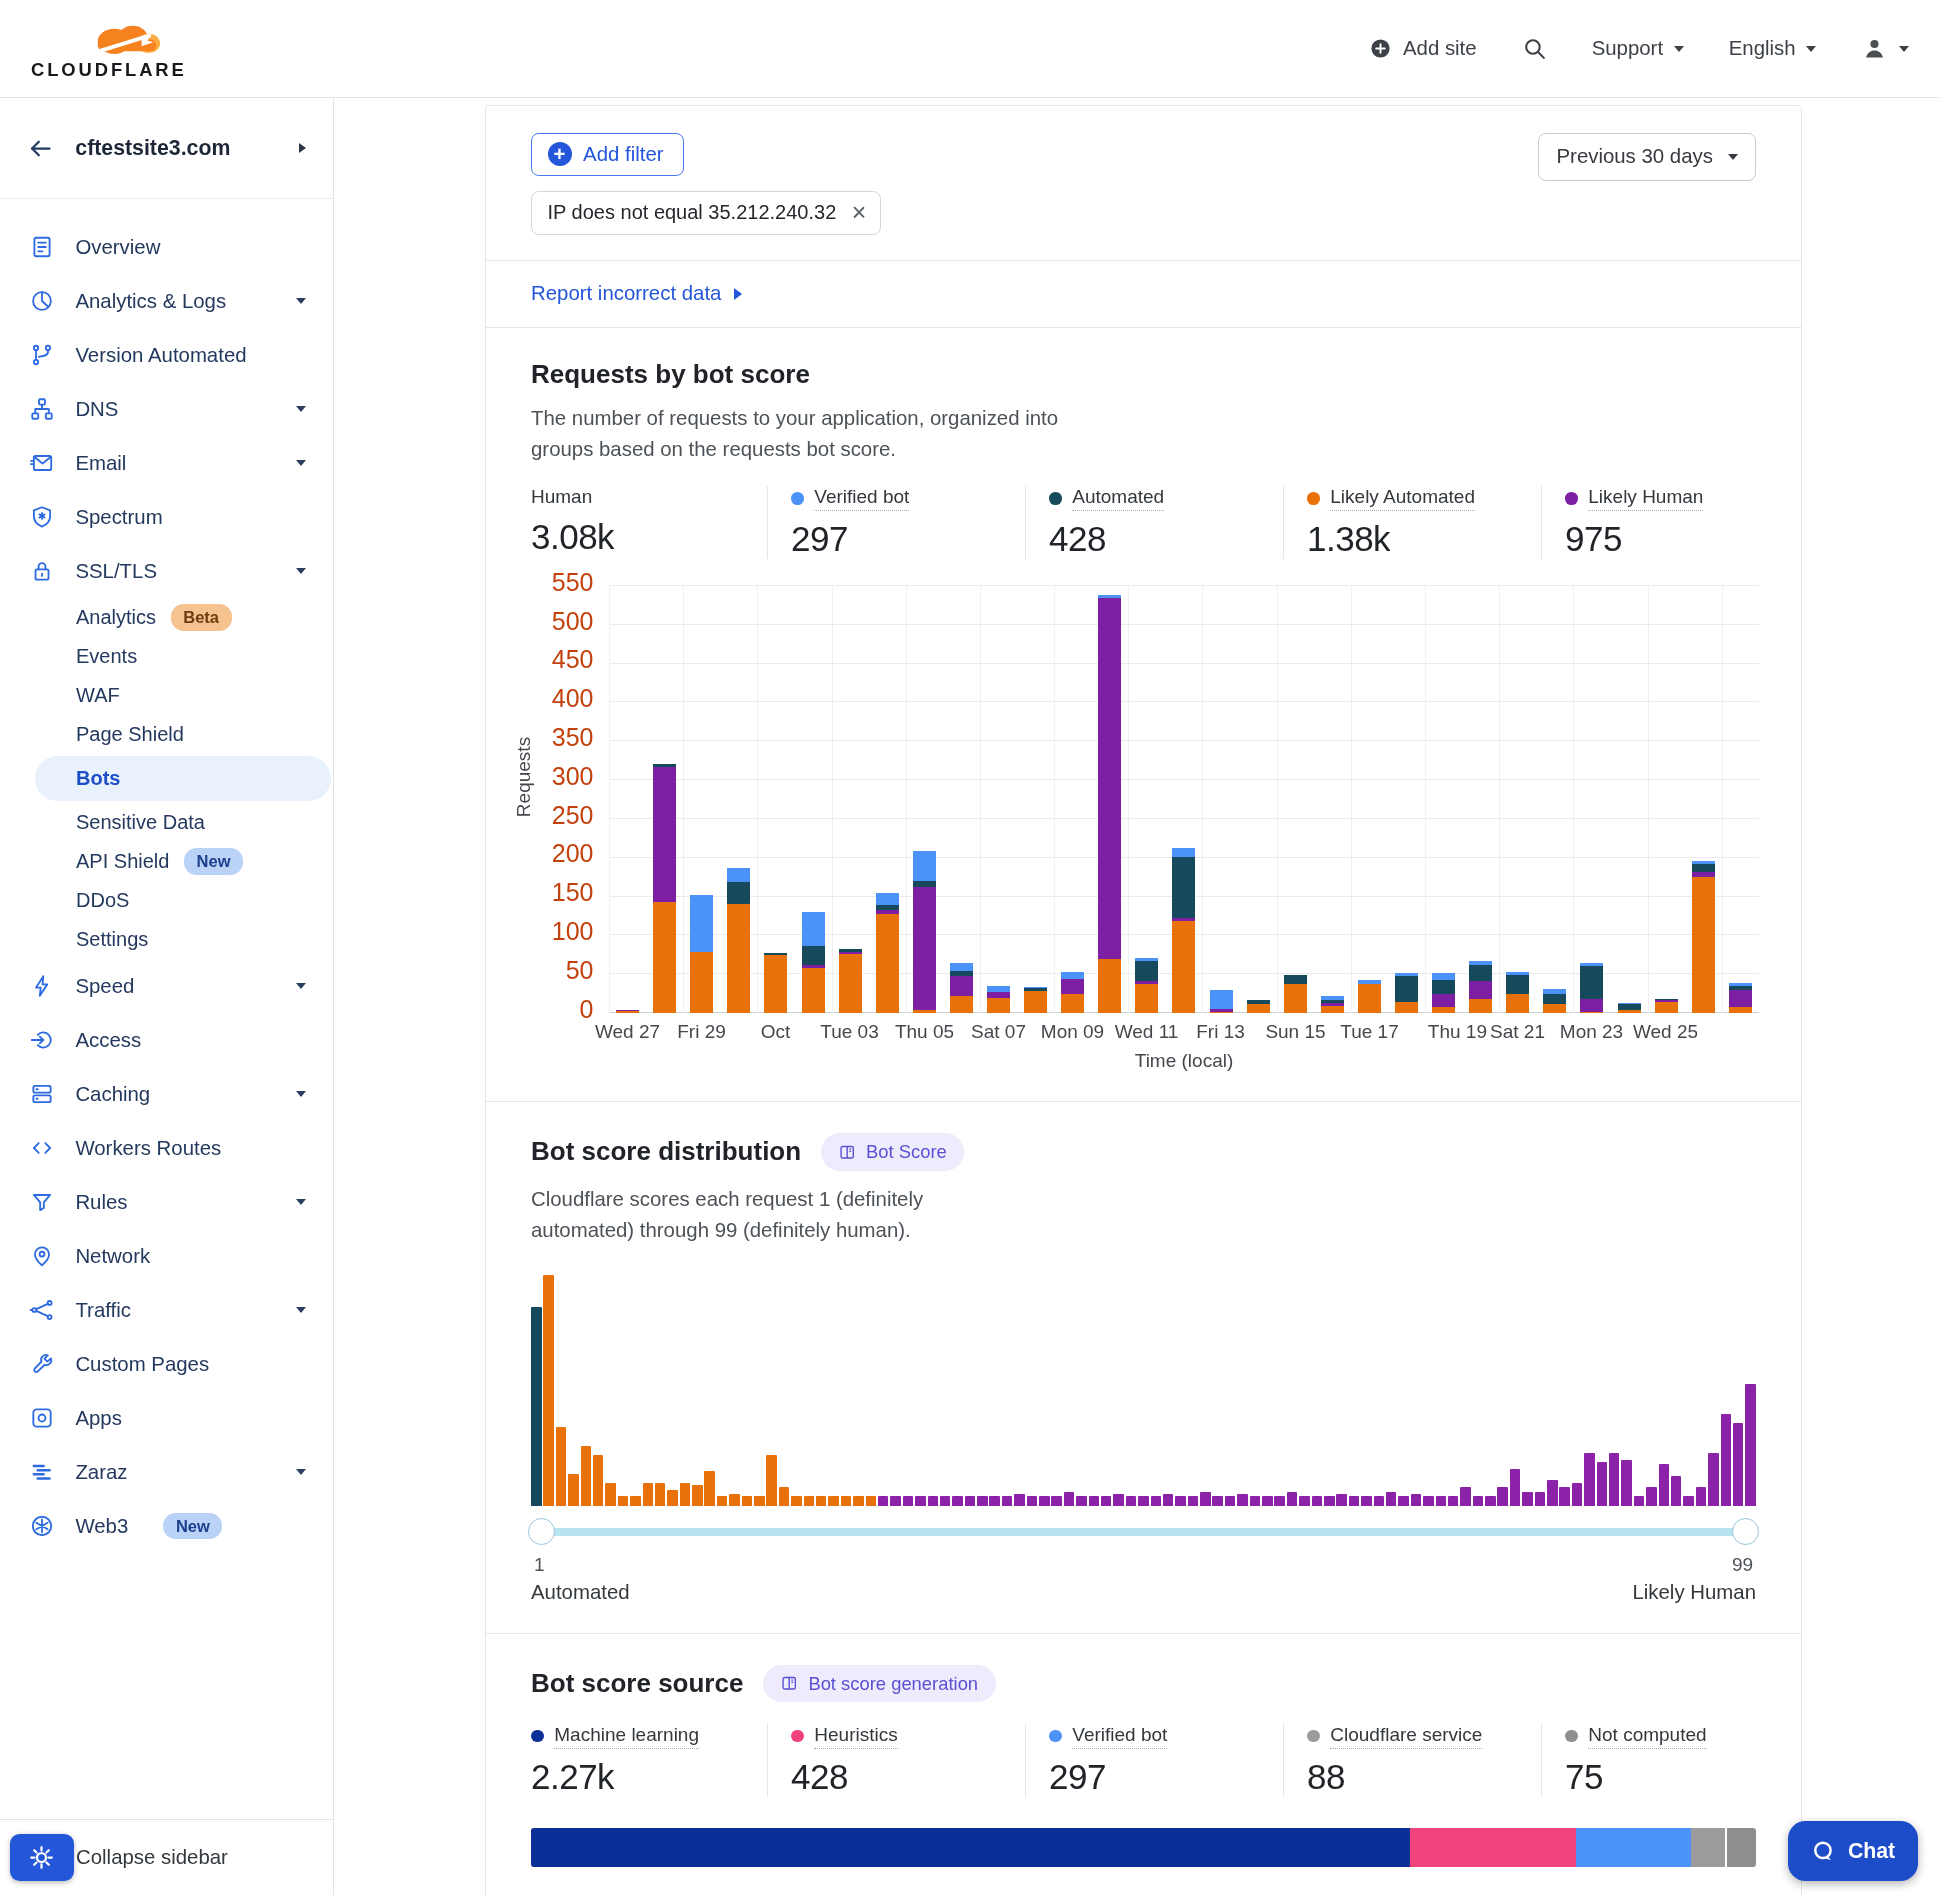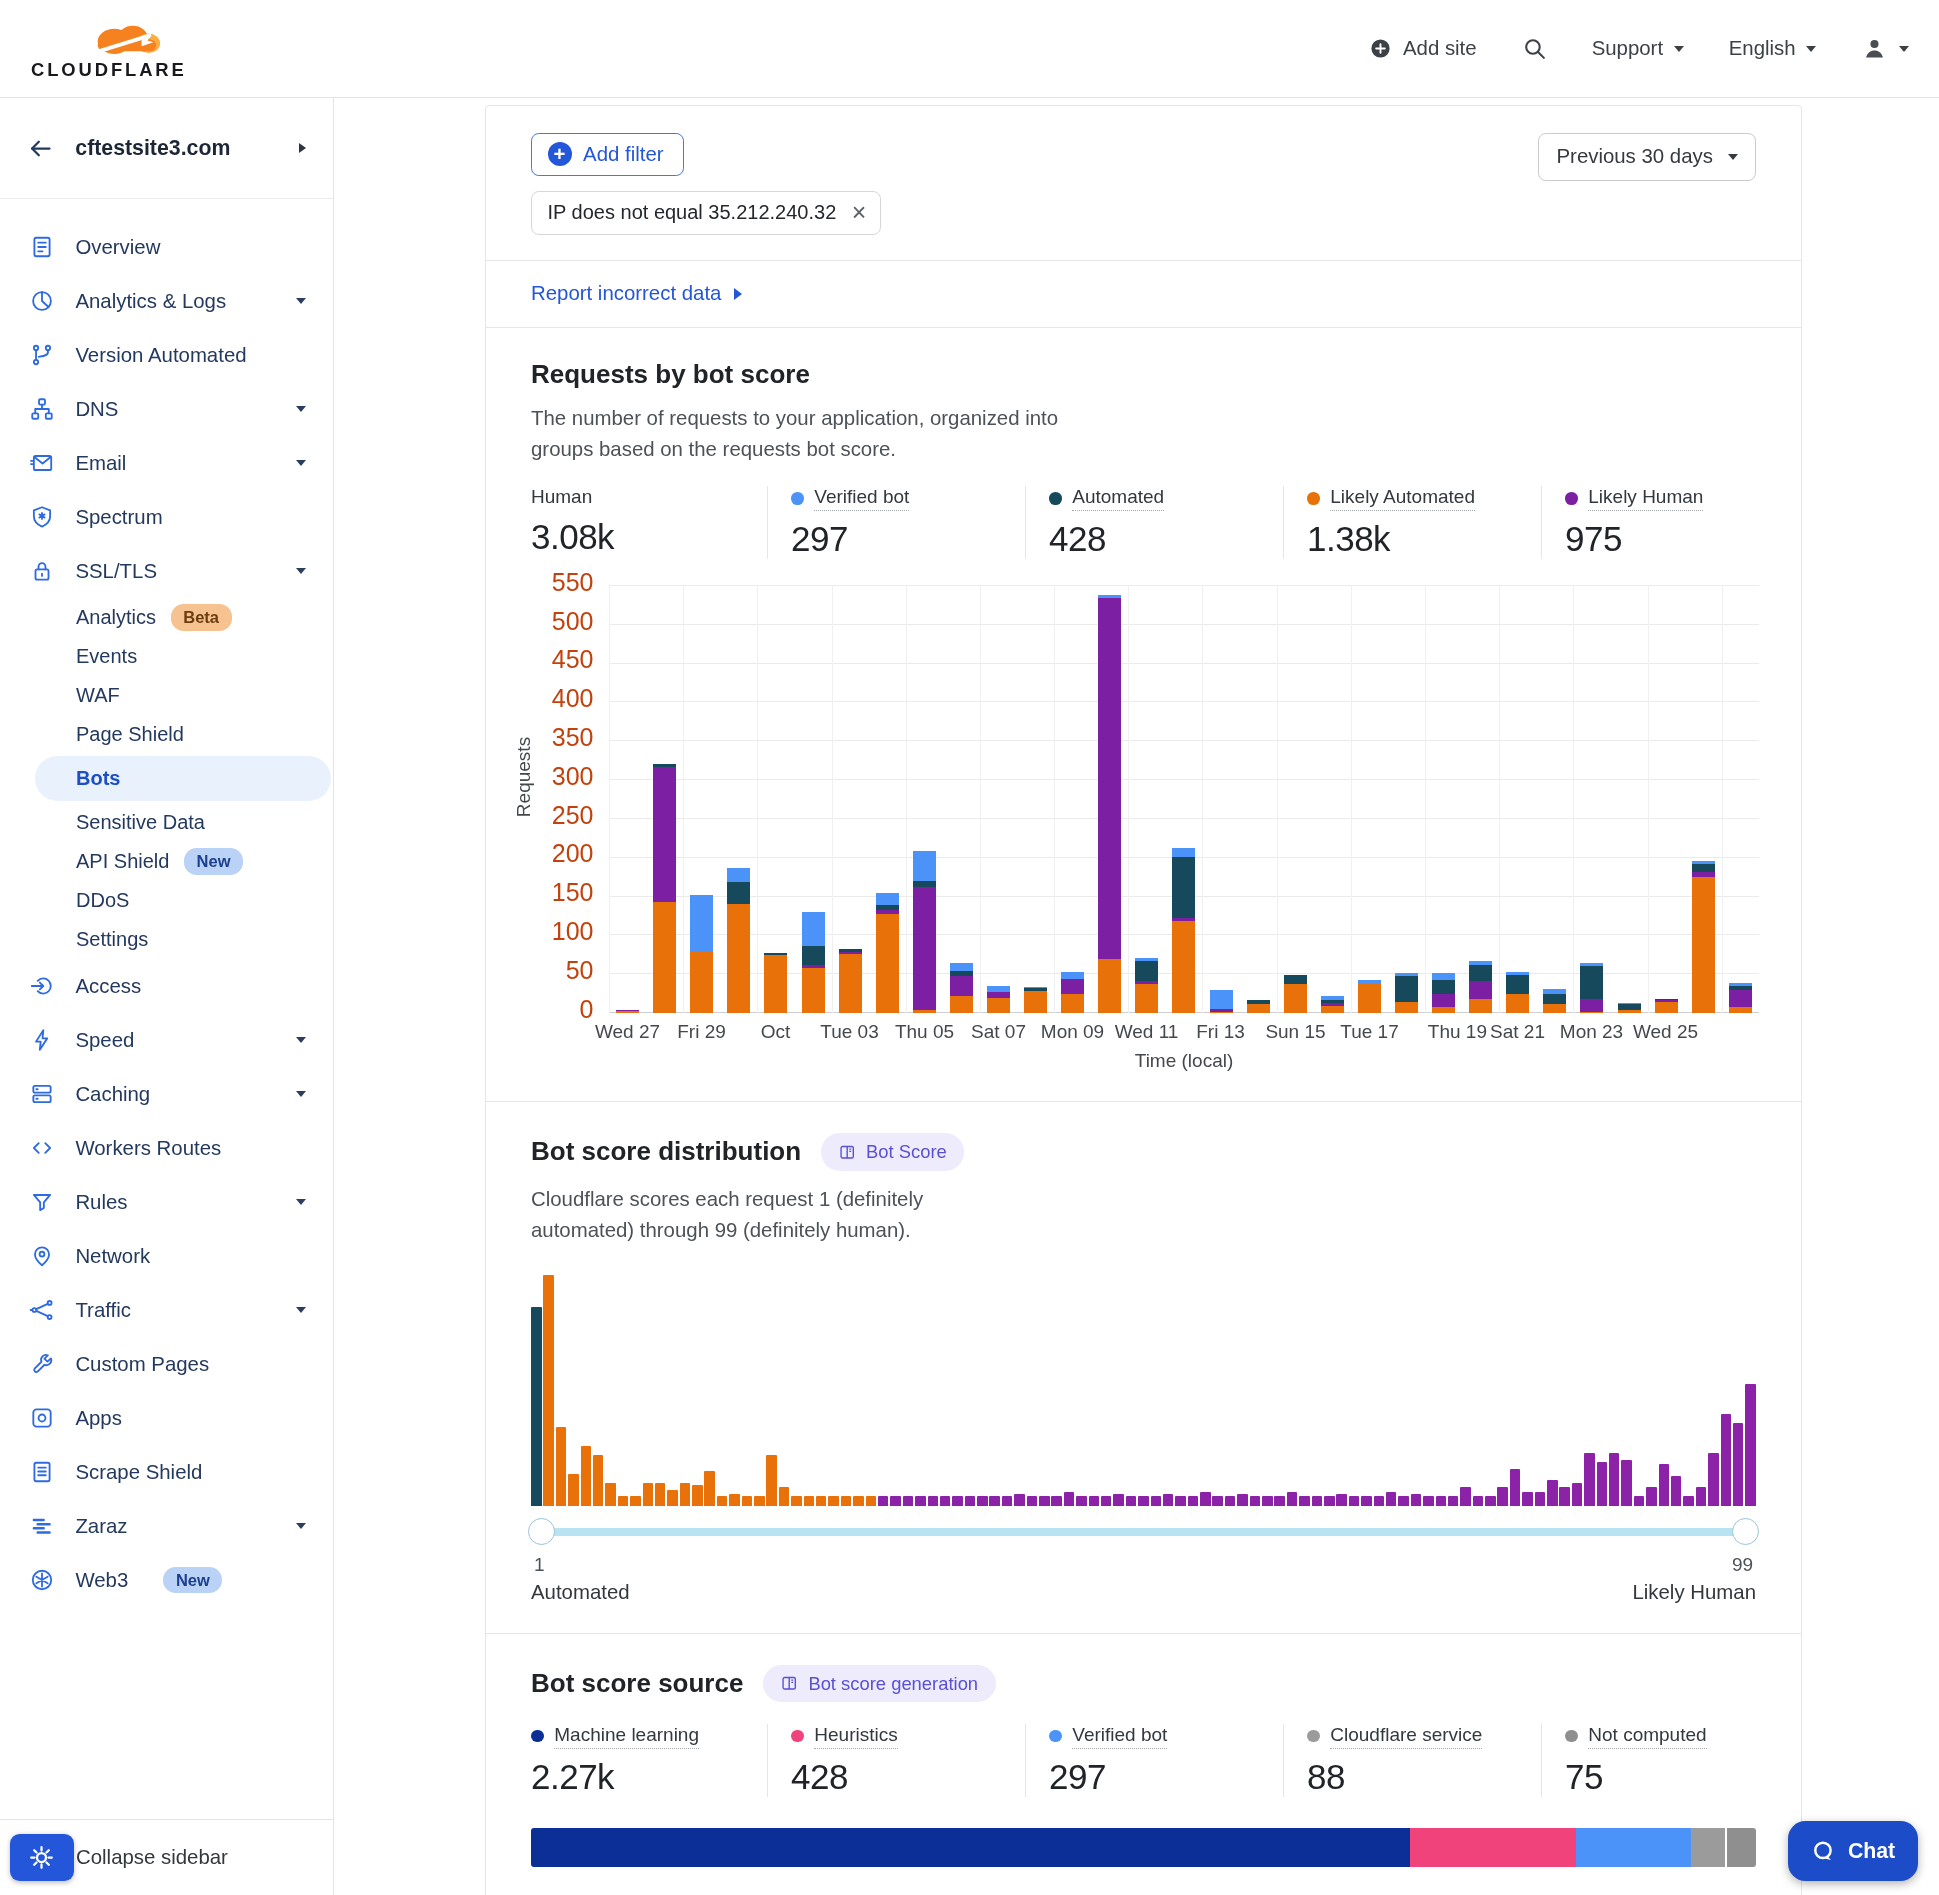--- a/index.html
+++ b/index.html
@@ -261,36 +261,36 @@
         </div>
         <div class="side-sub">
           <span>DDoS</span>
         </div>
         <div class="side-sub">
           <span>Settings</span>
         </div>
         <div class="side-item">
           <span class="side-icon">
             <svg viewBox="0 0 24 24" width="26" height="26" fill="none" stroke="currentColor" stroke-width="1.7" stroke-linecap="round" stroke-linejoin="round">
-              <path d="M8 7.2A7 7 0 1 1 8 16.8"></path>
-              <path d="M2.5 12H13M10 8.8L13.2 12 10 15.2"></path>
-            </svg>
-          </span>
-          <span>Access</span>
-        </div>
-        <div class="side-item">
-          <span class="side-icon">
-            <svg viewBox="0 0 24 24" width="26" height="26" fill="none" stroke="currentColor" stroke-width="1.7" stroke-linecap="round" stroke-linejoin="round">
               <path d="M13.2 3L6.5 13.5h4.3L10 21l6.8-10.5h-4.3z"></path>
             </svg>
           </span>
           <span>Speed</span>
           <span class="side-caret">
             <span class="tri-down" style="display:block"></span>
           </span>
+        </div>
+        <div class="side-item">
+          <span class="side-icon">
+            <svg viewBox="0 0 24 24" width="26" height="26" fill="none" stroke="currentColor" stroke-width="1.7" stroke-linecap="round" stroke-linejoin="round">
+              <path d="M8 7.2A7 7 0 1 1 8 16.8"></path>
+              <path d="M2.5 12H13M10 8.8L13.2 12 10 15.2"></path>
+            </svg>
+          </span>
+          <span>Access</span>
         </div>
         <div class="side-item">
           <span class="side-icon">
             <svg viewBox="0 0 24 24" width="26" height="26" fill="none" stroke="currentColor" stroke-width="1.7" stroke-linecap="round" stroke-linejoin="round">
               <rect x="4" y="4.5" width="16" height="6.2" rx="1.5"></rect>
               <rect x="4" y="13.3" width="16" height="6.2" rx="1.5"></rect>
               <path d="M6.8 7.6h1.2M6.8 16.4h1.2"></path>
             </svg>
           </span>
           <span>Caching</span>
@@ -349,29 +349,20 @@
           <span>Custom Pages</span>
         </div>
         <div class="side-item">
           <span class="side-icon">
             <svg viewBox="0 0 24 24" width="26" height="26" fill="none" stroke="currentColor" stroke-width="1.7" stroke-linecap="round" stroke-linejoin="round">
               <rect x="4" y="4" width="16" height="16" rx="3"></rect>
               <circle cx="12" cy="12" r="3.2"></circle>
             </svg>
           </span>
           <span>Apps</span>
-        </div>
-        <div class="side-item">
-          <span class="side-icon">
-            <svg viewBox="0 0 24 24" width="26" height="26" fill="none" stroke="currentColor" stroke-width="1.7" stroke-linecap="round" stroke-linejoin="round">
-              <rect x="5" y="3.5" width="14" height="17" rx="1.5"></rect>
-              <path d="M8.5 8h7M8.5 11.5h7M8.5 15h7"></path>
-            </svg>
-          </span>
-          <span>Scrape Shield</span>
         </div>
         <div class="side-item">
           <span class="side-icon">
             <svg viewBox="0 0 24 24" width="26" height="26" fill="none" stroke="currentColor" stroke-width="1.7" stroke-linecap="round" stroke-linejoin="round">
               <path d="M4.5 6.5h9M8 10.3h11M4.5 14.1h9M8 17.9h11" stroke-width="2.3"></path>
             </svg>
           </span>
           <span>Zaraz</span>
           <span class="side-caret">
             <span class="tri-down" style="display:block"></span>

